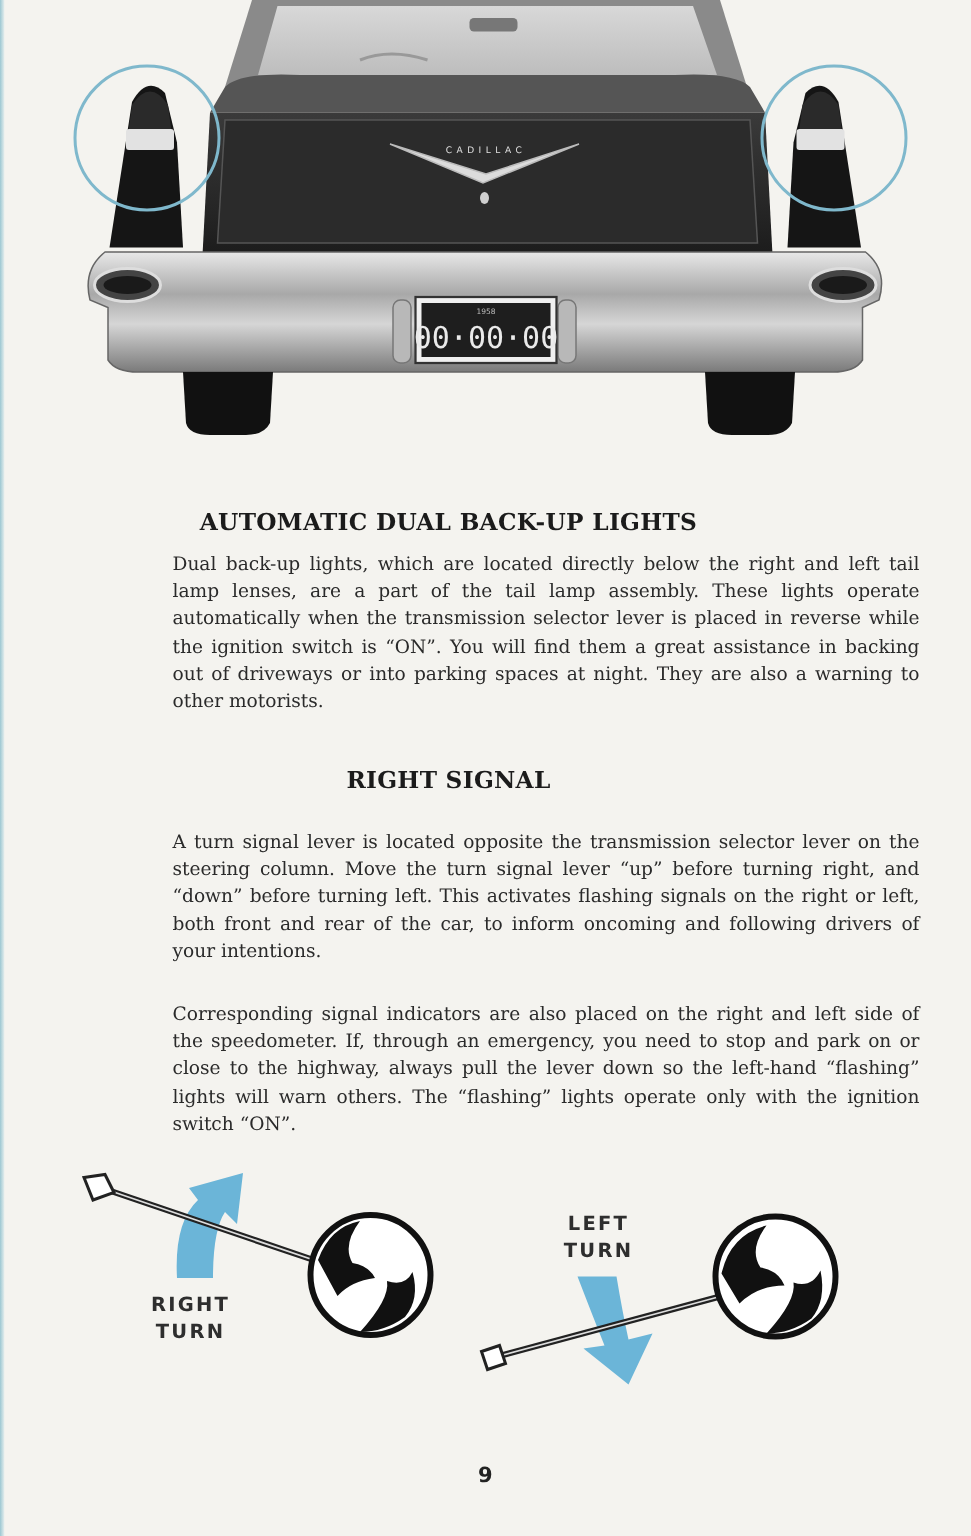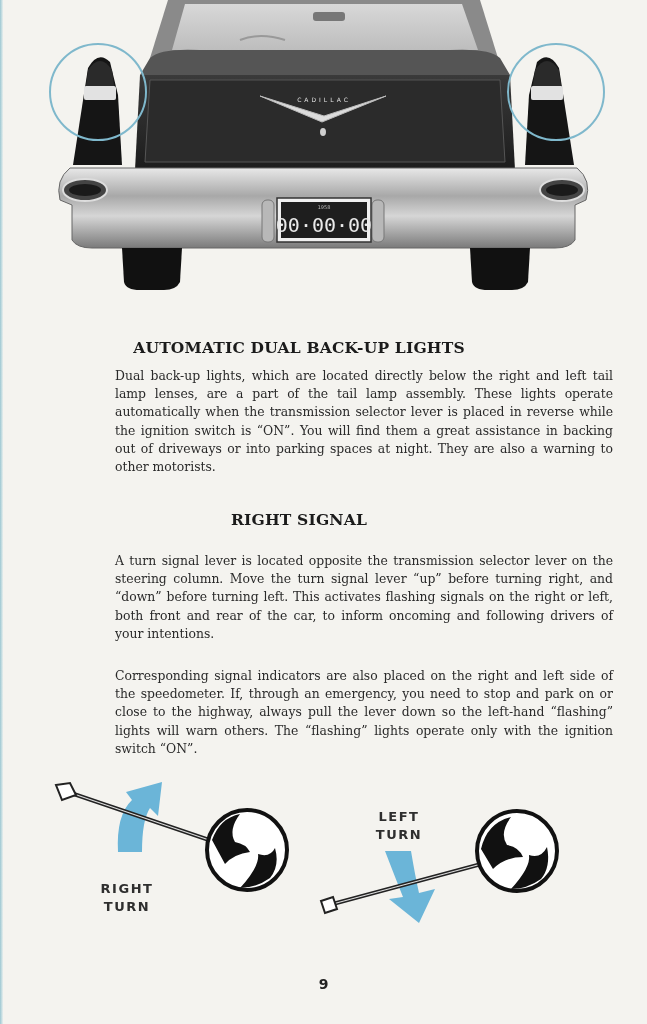--- a/index.html
+++ b/index.html
@@ -111,21 +111,21 @@
 
 <svg class="diagram" style="left:50px; top:770px;" width="250" height="130" viewBox="0 0 250 130" xmlns="http://www.w3.org/2000/svg">
   <path d="M68 82 Q66 45 82 30 L76 22 L112 12 L108 46 L100 38 Q92 50 92 82 Z" fill="#6bb5d8"></path>
   <line x1="12" y1="20" x2="165" y2="72" stroke="#222" stroke-width="4"></line>
   <line x1="12" y1="20" x2="165" y2="72" stroke="#ddd" stroke-width="1.2"></line>
   <path d="M6 15 L20 13 L26 25 L12 30 Z" fill="#fff" stroke="#222" stroke-width="2"></path>
   <circle cx="197" cy="80" r="40" fill="#fff" stroke="#111" stroke-width="4"></circle>
   <path d="M162 70 Q170 48 190 44 Q178 60 185 72 Q196 74 200 82 Q184 84 175 94 Z" fill="#111"></path>
   <path d="M190 118 Q210 96 208 84 Q220 88 225 78 Q230 96 220 108 Q206 118 190 118 Z" fill="#111"></path>
 </svg>
-<div class="diagram-label" style="left:92px; top:880px; width:70px;">RIGHT
+<div class="diagram-label" style="left:92px; top:862px; width:70px;">RIGHT
 TURN</div>
 
 <svg class="diagram" style="left:315px; top:805px;" width="255" height="125" viewBox="0 0 255 125" xmlns="http://www.w3.org/2000/svg">
   <path d="M70 46 L96 46 Q100 70 104 88 L120 84 L104 118 L74 94 L88 92 Q80 72 70 46 Z" fill="#6bb5d8"></path>
   <line x1="14" y1="100" x2="170" y2="58" stroke="#222" stroke-width="4"></line>
   <line x1="14" y1="100" x2="170" y2="58" stroke="#ddd" stroke-width="1.2"></line>
   <path d="M6 96 L18 92 L22 104 L10 108 Z" fill="#fff" stroke="#222" stroke-width="2"></path>
   <circle cx="202" cy="46" r="40" fill="#fff" stroke="#111" stroke-width="4"></circle>
   <path d="M166 44 Q172 18 196 12 Q184 28 192 40 Q204 42 208 52 Q190 52 178 64 Z" fill="#111"></path>
   <path d="M196 84 Q216 62 214 50 Q226 54 232 42 Q236 62 226 74 Q212 84 196 84 Z" fill="#111"></path>

